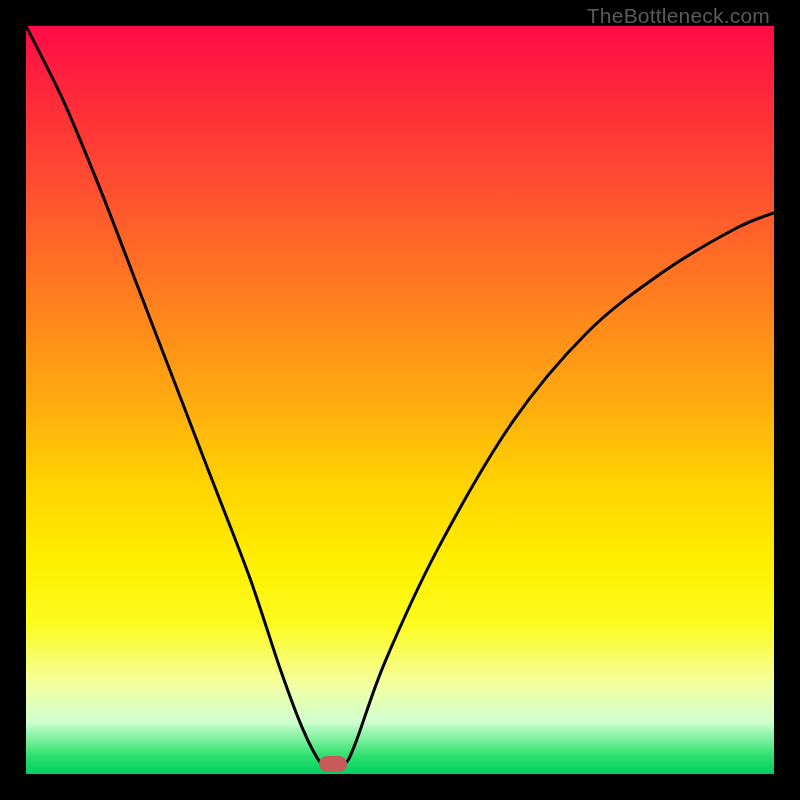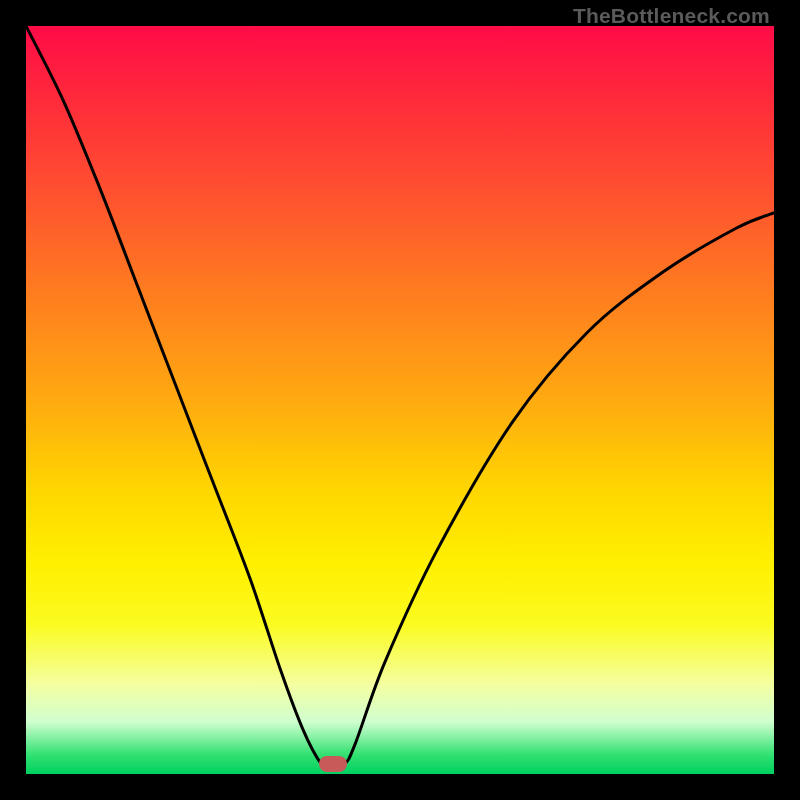--- a/index.html
+++ b/index.html
@@ -14,21 +14,21 @@
       #ffaa10 50%,
       #ffd600 62%,
       #fff000 72%,
       #fbfb20 80%,
       #f4ffa0 88%,
       #d0ffd0 93%,
       #30e070 97.5%,
       #00d060 100%);
   }
   .curve{position:absolute;inset:0}
-  .wm{position:absolute;right:30px;top:4px;color:#5a5a5a;font-size:21px;font-weight:700;letter-spacing:0.2px}
+  .wm{position:absolute;right:30px;top:4px;color:#5a5a5a;font-size:21px;font-weight:400;letter-spacing:0.2px}
   .pill{position:absolute;width:28px;height:16px;border-radius:8px;background:#c85a5a;transform:translate(-50%,-50%)}
 </style>
 </head>
 <body>
 
 <div class="frame">
   <div class="wm">TheBottleneck.com</div>
   <div class="plot">
     <div class="grad"></div>
     <svg class="curve" viewBox="0 0 748 748" preserveAspectRatio="none">

